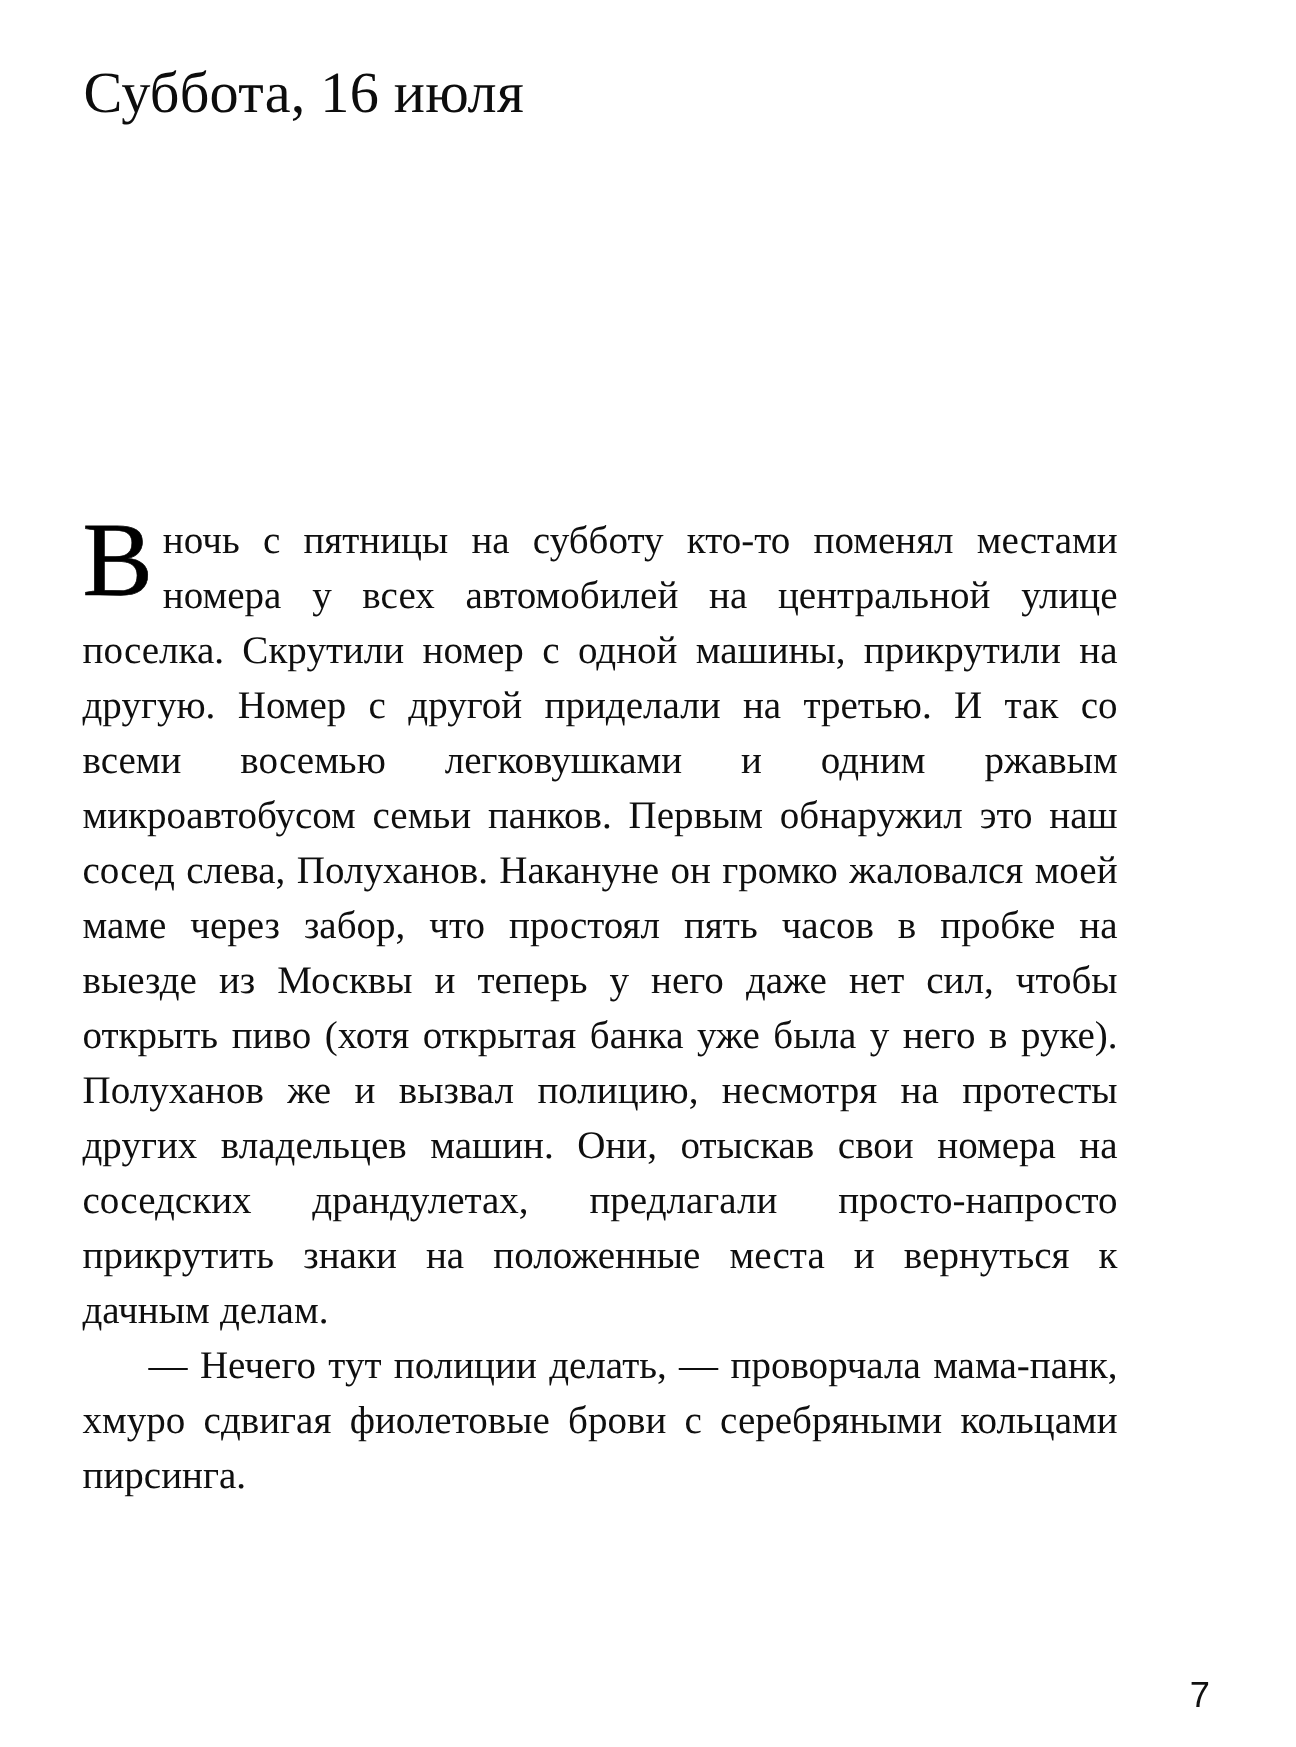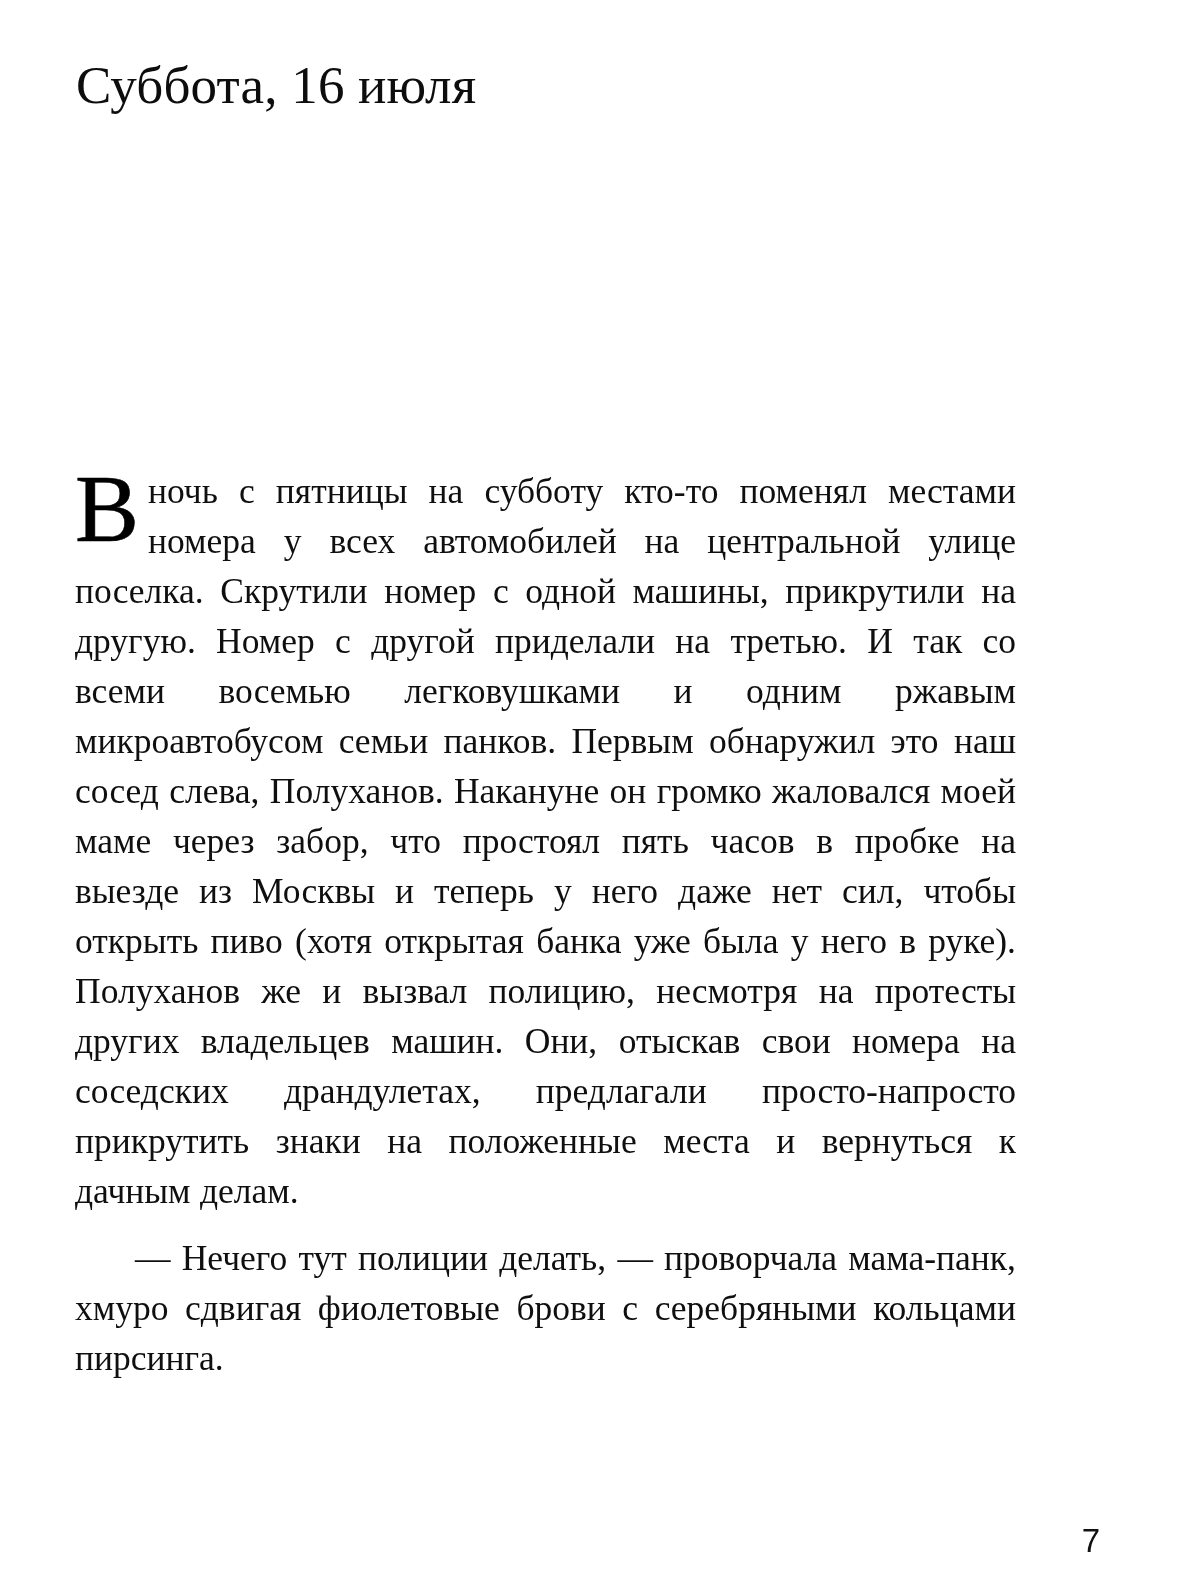--- a/index.html
+++ b/index.html
@@ -72,21 +72,21 @@
     font-size: 96px;
     line-height: 82px;
     font-weight: 400;
     margin: 2px 9px 0 0;
     color: #000000;
     -webkit-text-stroke: 0.6px #000000;
   }
 
   .para-dialogue {
     text-indent: 60px;
-    margin-top: 17px;
+    margin-top: 0;
   }
 
   
   .folio {
     position: absolute;
     right: 78px;
     bottom: 28px;
     font-family: "Liberation Sans", "DejaVu Sans", sans-serif;
     font-size: 33px;
     font-weight: 400;

